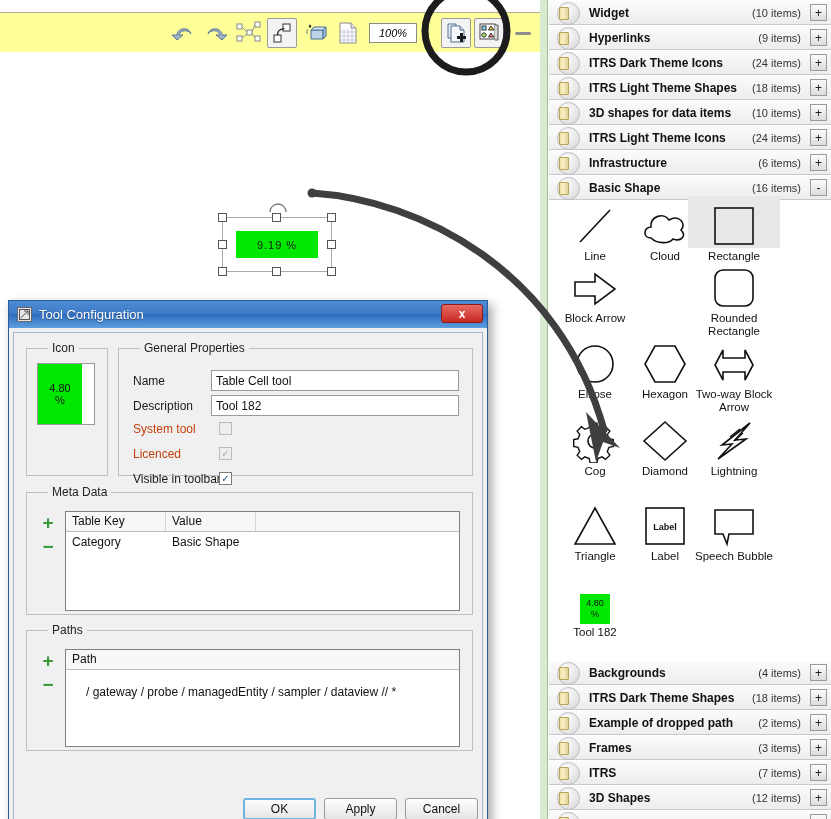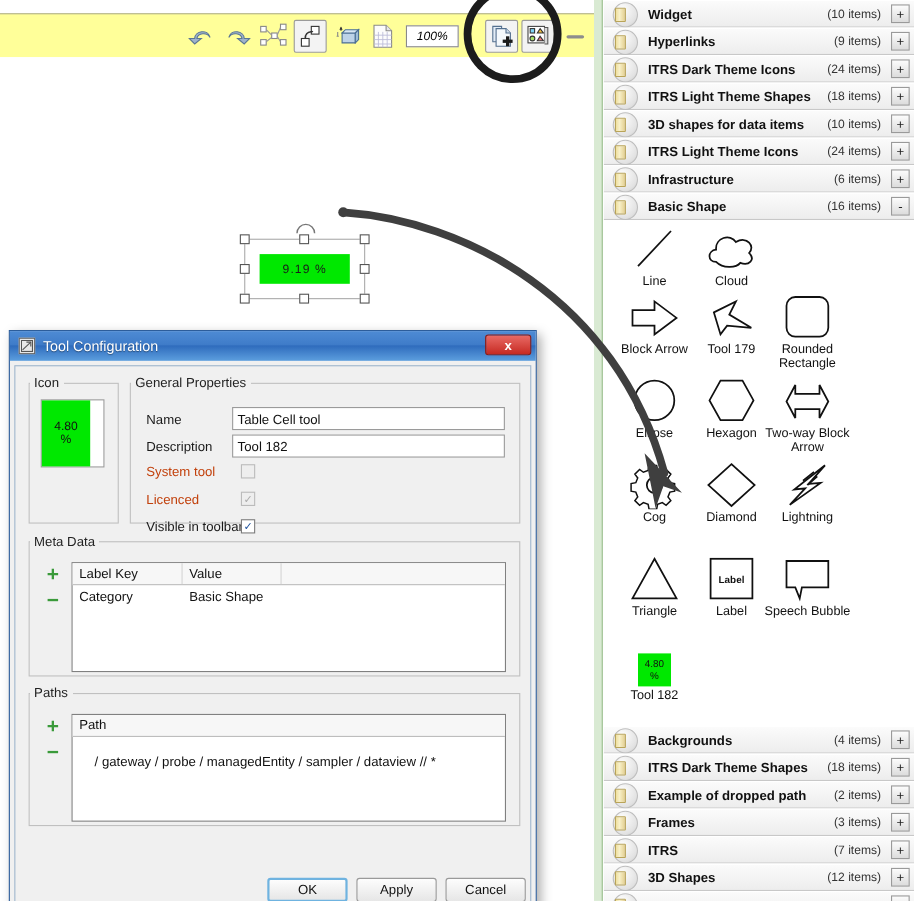--- a/index.html
+++ b/index.html
@@ -58,21 +58,21 @@
   #dlg-title { color:#fff; font-size:13px; font-weight:normal; text-shadow:0 1px 1px rgba(0,0,0,.4); }
   #dlg-close { position:absolute; right:4px; top:3px; width:42px; height:19px;
       background:linear-gradient(to bottom,#e96a65,#c62a22); border:1px solid #8d1b15;
       border-radius:3px; color:#fff; font-size:12px; font-weight:bold;
       display:flex; align-items:center; justify-content:center; }
   #dlg-body { position:absolute; left:4px; top:31px; right:4px; bottom:4px;
       background:#f0f0f0; border:1px solid #9fb6cd; }
 
   fieldset.grp { position:absolute; border:1px solid #c0c0c0; margin:0; padding:0;
                  background:transparent; }
-  fieldset.grp > legend { font-size:12px; color:#222; padding:0 4px; margin-left:0; }
+  fieldset.grp > legend { font-size:12px; color:#222; padding:0 4px; margin-left:21px; }
 
   .lbl { font-size:12px; color:#1a1a1a; }
   .lbl.dis { color:#c2410c; }
   .tfield { background:#fff; border:1px solid #9a9a9a; font-size:12px; color:#111;
             padding:2px 4px; display:flex; align-items:center; }
   .cbx { width:13px; height:13px; background:#fff; border:1px solid #7b7b7b;
          display:flex; align-items:center; justify-content:center; font-size:10px; color:#1a4f9c;}
   .cbx.dis { background:#eee; border-color:#bbb; color:#aaa; }
 
   .tbl { background:#fff; border:1px solid #808080; }
@@ -261,21 +261,21 @@
       <div class="lbl" style="position:absolute;left:14px;top:117px;">Visible in toolbar</div>
       <div class="cbx" style="position:absolute;left:100px;top:117px;">✓</div>
     </fieldset>
 
     <fieldset class="grp" style="left:12px; top:152px; width:447px; height:130px;">
       <legend>Meta Data</legend>
       <div class="pm" style="position:absolute;left:12px;top:14px;width:18px;">+</div>
       <div class="pm" style="position:absolute;left:12px;top:38px;width:18px;">−</div>
       <div class="tbl" style="position:absolute;left:38px;top:12px;width:395px;height:100px;">
         <div class="tbl-head">
-          <div style="width:100px;">Label Key</div>
+          <div style="width:100px;">Table Key</div>
           <div style="width:90px;">Value</div>
           <div style="flex:1;border-right:none;"></div>
         </div>
         <div class="tbl-row">
           <div style="width:100px;">Category</div>
           <div style="width:90px;">Basic Shape</div>
         </div>
       </div>
     </fieldset>
 
@@ -379,35 +379,35 @@
         <div class="sh-label">Line</div>
       </div>
       <div class="sh-cell" style="left: 70px; top: 0px;">
         <div class="sh-art">
           <svg width="52" height="42">
             <path d="M12 32 C4 32 4 22 12 21 C11 10 25 6 30 14 C40 8 48 18 42 24 C48 30 42 36 34 33 C30 38 18 38 12 32 Z" stroke="#111" fill="none" stroke-width="1.6"></path>
           </svg>
         </div>
         <div class="sh-label">Cloud</div>
       </div>
+      <div class="sh-cell sel" style="left: 139px; top: 0px;">
+        <div class="sh-art">
+          <svg width="46" height="44">
+            <rect x="4" y="4" width="38" height="36" stroke="#111" fill="none" stroke-width="1.6"></rect>
+          </svg>
+        </div>
+        <div class="sh-label">Rectangle</div>
+      </div>
       <div class="sh-cell" style="left: 0px; top: 62px;">
         <div class="sh-art">
           <svg width="52" height="42">
             <path d="M6 14 L26 14 L26 6 L46 21 L26 36 L26 28 L6 28 Z" stroke="#111" fill="none" stroke-width="1.6"></path>
           </svg>
         </div>
         <div class="sh-label">Block Arrow</div>
-      </div>
-      <div class="sh-cell" style="left: 70px; top: 62px;">
-        <div class="sh-art">
-          <svg width="52" height="42">
-            <path d="M10 16 L30 6 L24 18 L44 30 L22 28 L16 36 Z" stroke="#111" fill="none" stroke-width="1.6"></path>
-          </svg>
-        </div>
-        <div class="sh-label">Tool 179</div>
       </div>
       <div class="sh-cell" style="left: 139px; top: 62px;">
         <div class="sh-art">
           <svg width="46" height="44">
             <rect x="4" y="4" width="38" height="36" rx="8" stroke="#111" fill="none" stroke-width="1.6"></rect>
           </svg>
         </div>
         <div class="sh-label">Rounded Rectangle</div>
       </div>
       <div class="sh-cell" style="left: 0px; top: 138px;">

